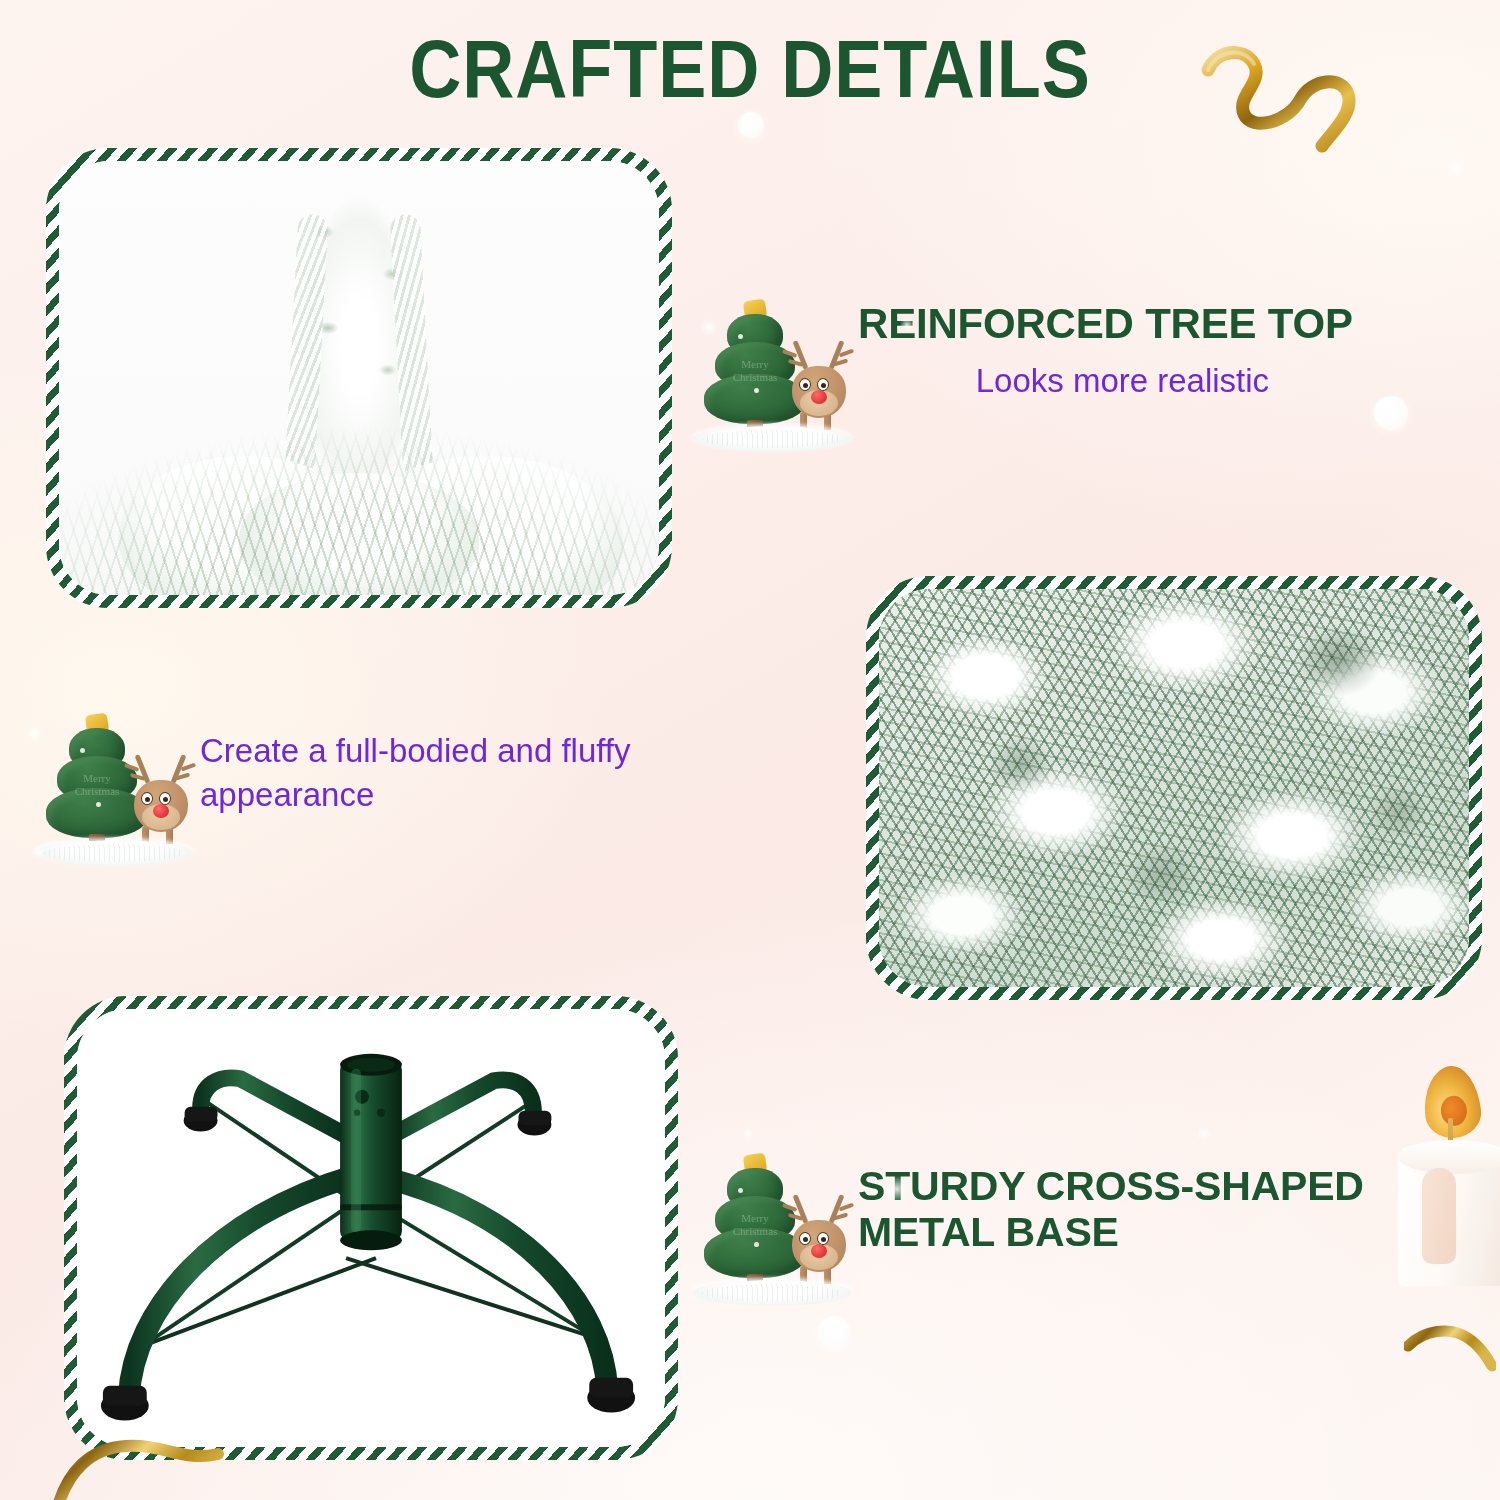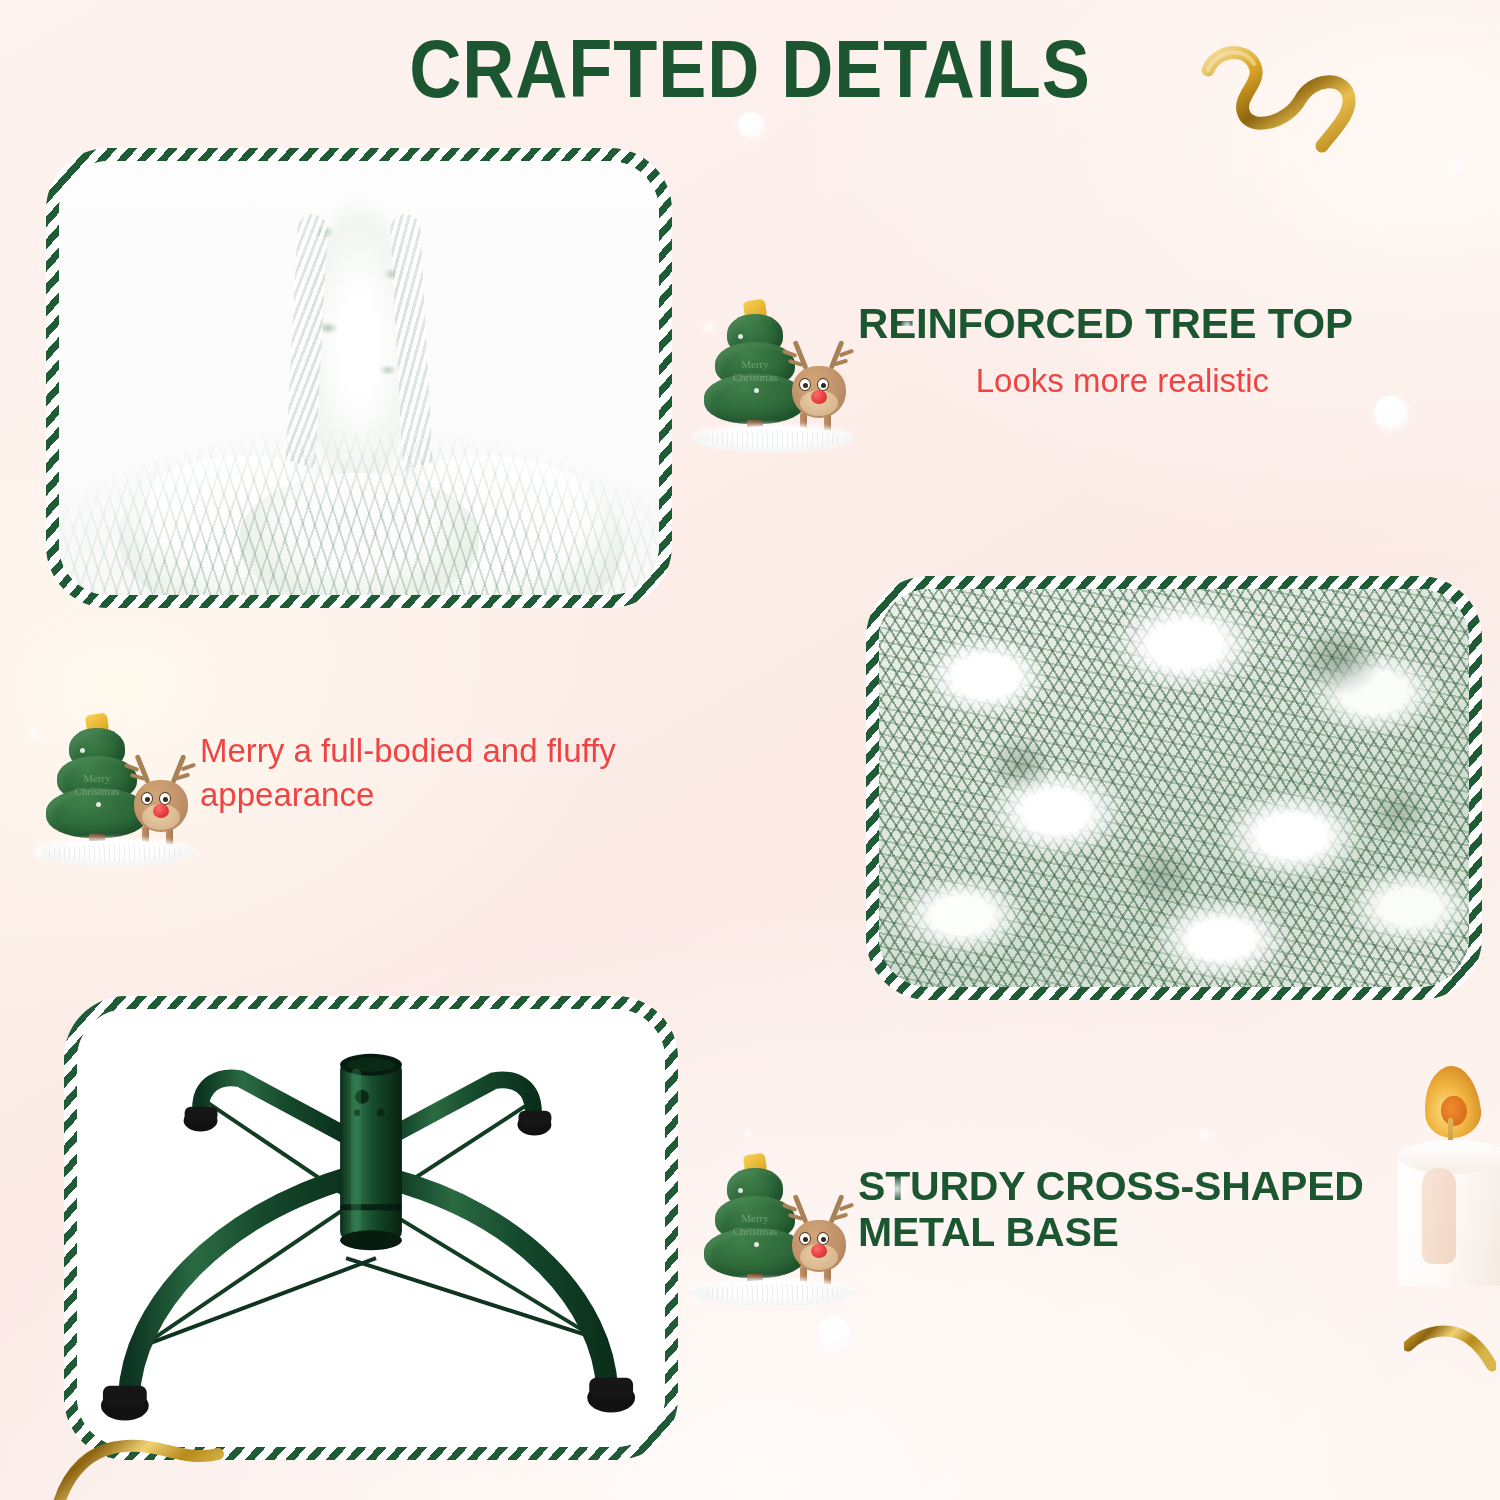--- a/index.html
+++ b/index.html
@@ -171,21 +171,21 @@
 
   .feature-title {
     color: #1b5631;
     font-weight: 700;
     font-size: 41px;
     line-height: 1.12;
     letter-spacing: -0.2px;
     white-space: pre-line;
   }
   .feature-sub {
-    color: #ef4444;
+    color: #6d28d9;
     font-weight: 400;
     font-size: 33px;
     line-height: 1.32;
     white-space: pre-line;
     margin-top: 7px;
   }
   #feature-treetop .feature-title { font-size: 42px; }
   #feature-treetop .feature-sub   { text-align: center; padding-left: 34px; margin-top: 12px; }
   #feature-branches .feature-text { padding-top: 22px; }
   #feature-base .feature-text     { padding-top: 24px; }
@@ -464,21 +464,21 @@
         <div class="deer-leg r"></div>
         <div class="deer-head"></div>
         <div class="deer-snout"></div>
         <div class="deer-eye l"></div>
         <div class="deer-eye r"></div>
         <div class="deer-nose"></div>
       </div>
       <div class="snow-mound"></div>
     </div>
     <div class="feature-text">
-      <div class="feature-sub">Merry a full-bodied and fluffy
+      <div class="feature-sub">Create a full-bodied and fluffy
 appearance</div>
     </div>
   </div>
 
   <div class="frame" id="frame-base">
     <div class="frame-inner">
       <div class="photo-base">
         <svg class="stand" viewBox="0 0 590 440">
           <defs>
             <linearGradient id="pipe" x1="0" y1="0" x2="0" y2="1">

